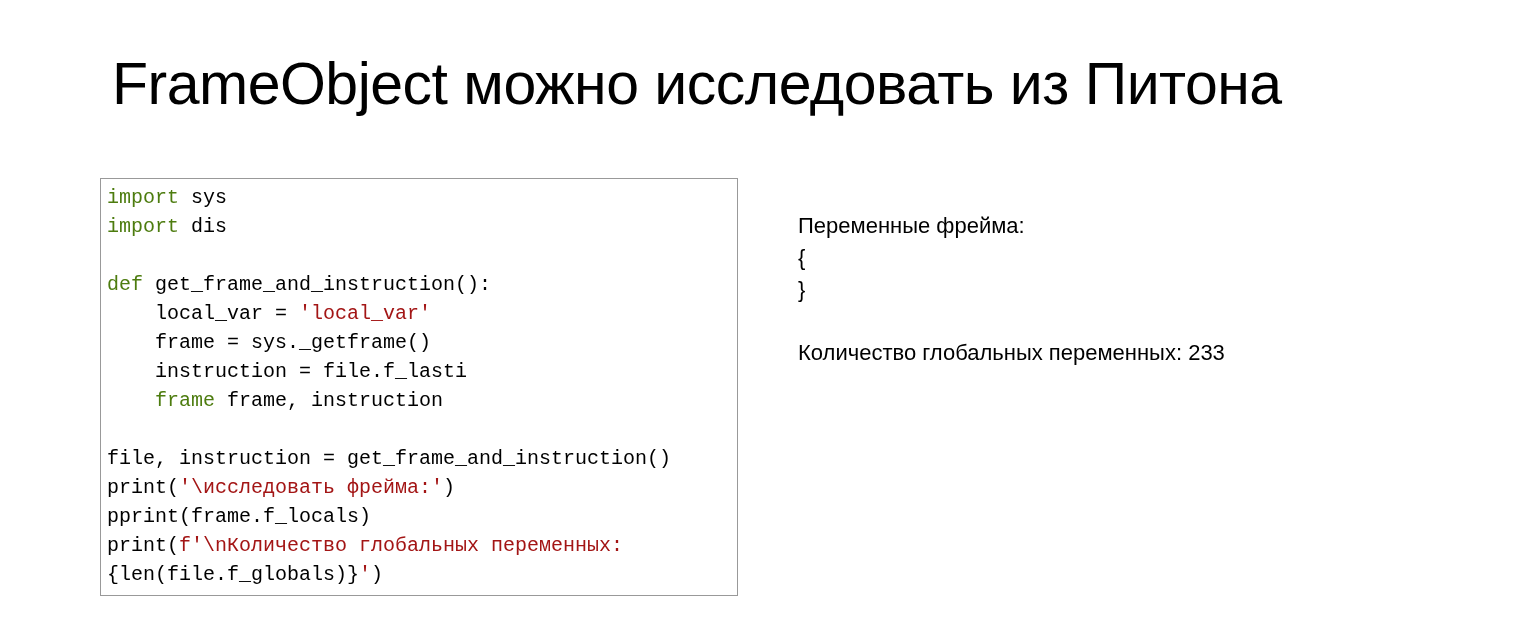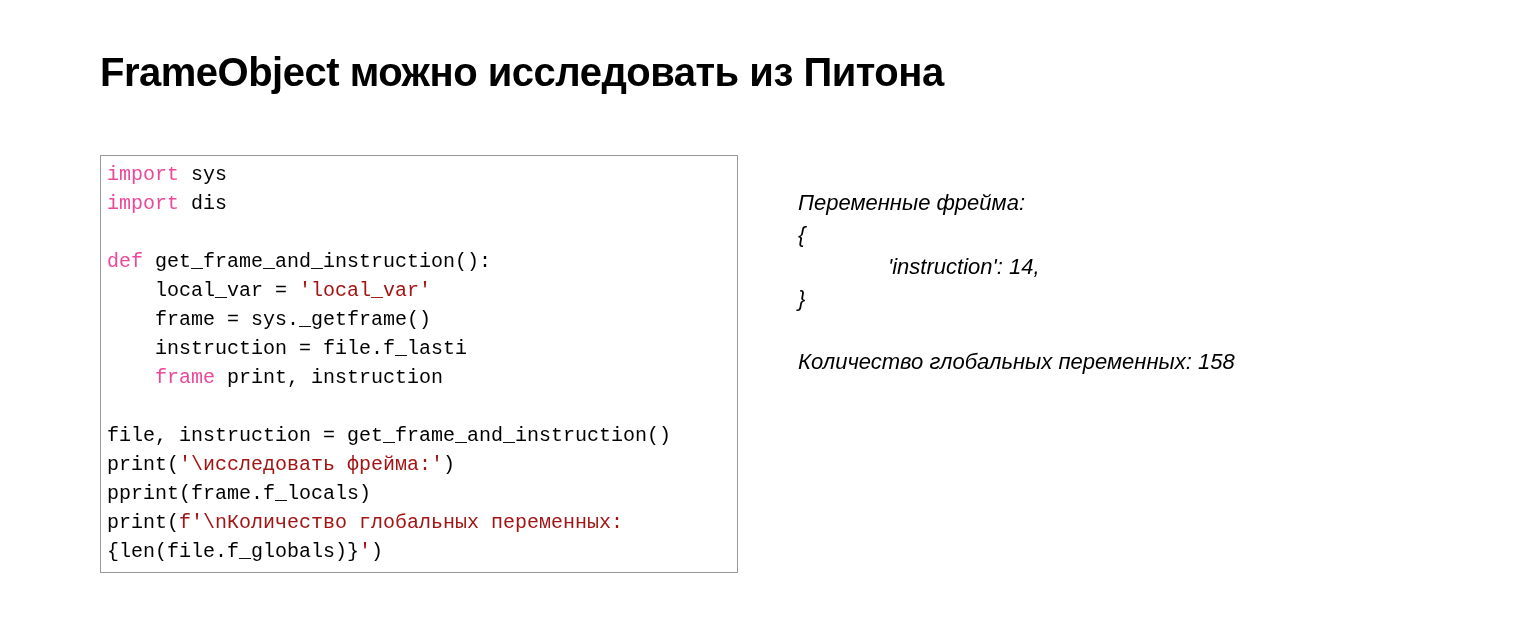--- a/index.html
+++ b/index.html
@@ -11,79 +11,78 @@
     font-family: Arial, Helvetica, sans-serif;
     color: #000;
   }
   .slide {
     box-sizing: border-box;
     width: 1536px;
     height: 638px;
     padding: 50px 100px 40px 100px;
   }
   h1.title {
-    margin: 0 0 60px 0;
-    font-size: 40px;
-    font-weight: 700;
+    margin: 0 0 60px 12px;
+    font-size: 59px;
+    font-weight: 400;
     letter-spacing: -0.5px;
   }
   .cols {
     display: flex;
     gap: 60px;
     align-items: flex-start;
   }
   .codebox {
     border: 1px solid #999;
     padding: 4px 6px 6px 6px;
     width: 640px;
     box-sizing: border-box;
     font-family: "Courier New", Courier, monospace;
     font-size: 20px;
     line-height: 1.45;
     white-space: pre-wrap;
     word-break: break-word;
     color: #000;
   }
-  .kw   { color: #ec4899; }
+  .kw   { color: #4d7c0f; }
   .str  { color: #a31515; }
   .output {
     width: 640px;
     font-family: Arial, Helvetica, sans-serif;
     font-size: 22px;
     line-height: 1.45;
     white-space: pre-wrap;
     word-break: break-word;
-    font-style: italic;
   }
   .indent { padding-left: 90px; display: block; }
 </style>
 </head>
 <body>
 
 <div class="slide">
   <h1 class="title">FrameObject можно исследовать из Питона</h1>
 
   <div class="cols">
 
     <div class="codebox"><span class="kw">import</span><span> sys</span>
 <span class="kw">import</span><span> dis</span>
 
 <span class="kw">def</span><span> get_frame_and_instruction():</span>
 <span>    local_var = </span><span class="str">'local_var'</span>
 <span>    frame = sys._getframe()</span>
 <span>    instruction = file.f_lasti</span>
-<span>    </span><span class="kw">frame</span><span> print, instruction</span>
+<span>    </span><span class="kw">frame</span><span> frame, instruction</span>
 
 <span>file, instruction = get_frame_and_instruction()</span>
 <span>print(</span><span class="str">'\исследовать фрейма:'</span><span>)</span>
 <span>pprint(frame.f_locals)</span>
 <span>print(</span><span class="str">f'\n</span><span class="str">Количество глобальных переменных: </span><span>{len(file.f_globals)}</span><span class="str">'</span><span>)</span></div>
 
     <div class="output">
 <span>Переменные фрейма:</span>
 <span>{</span>
-<span class="indent">'instruction': 14,</span><span>}</span>
+<span>}</span>
 
-<span>Количество глобальных переменных: 158</span>
+<span>Количество глобальных переменных: 233</span>
     </div>
 
   </div>
 </div>
 
 </body></html>

